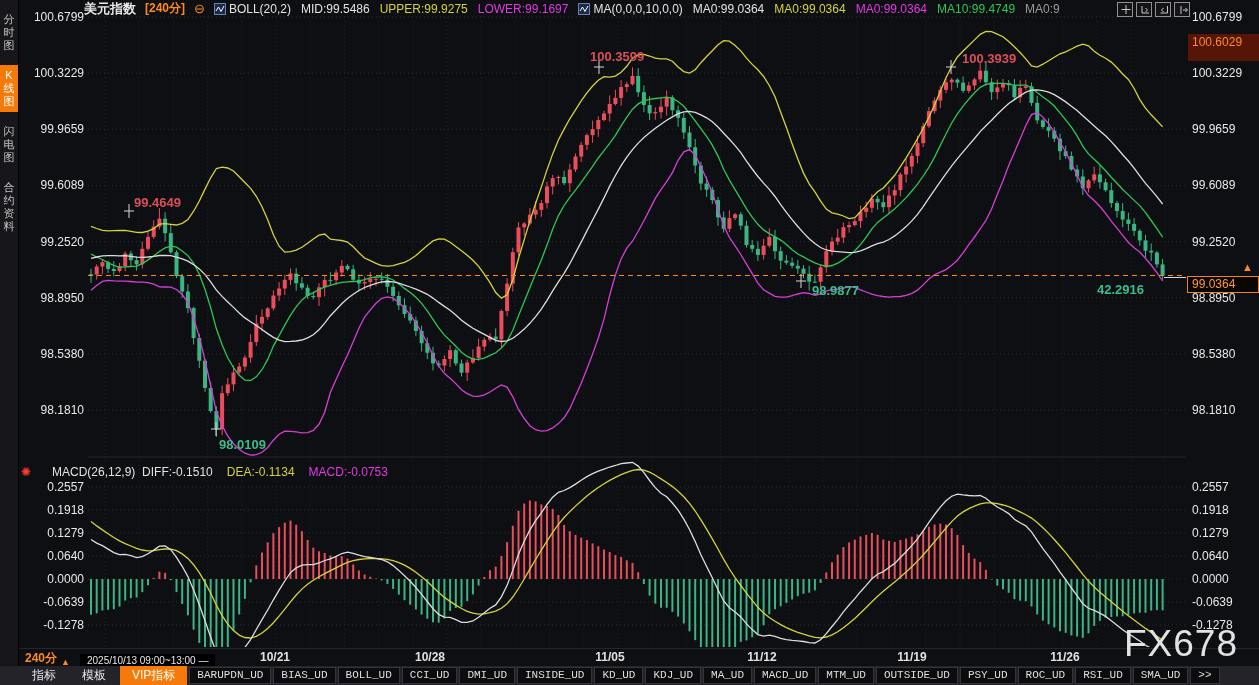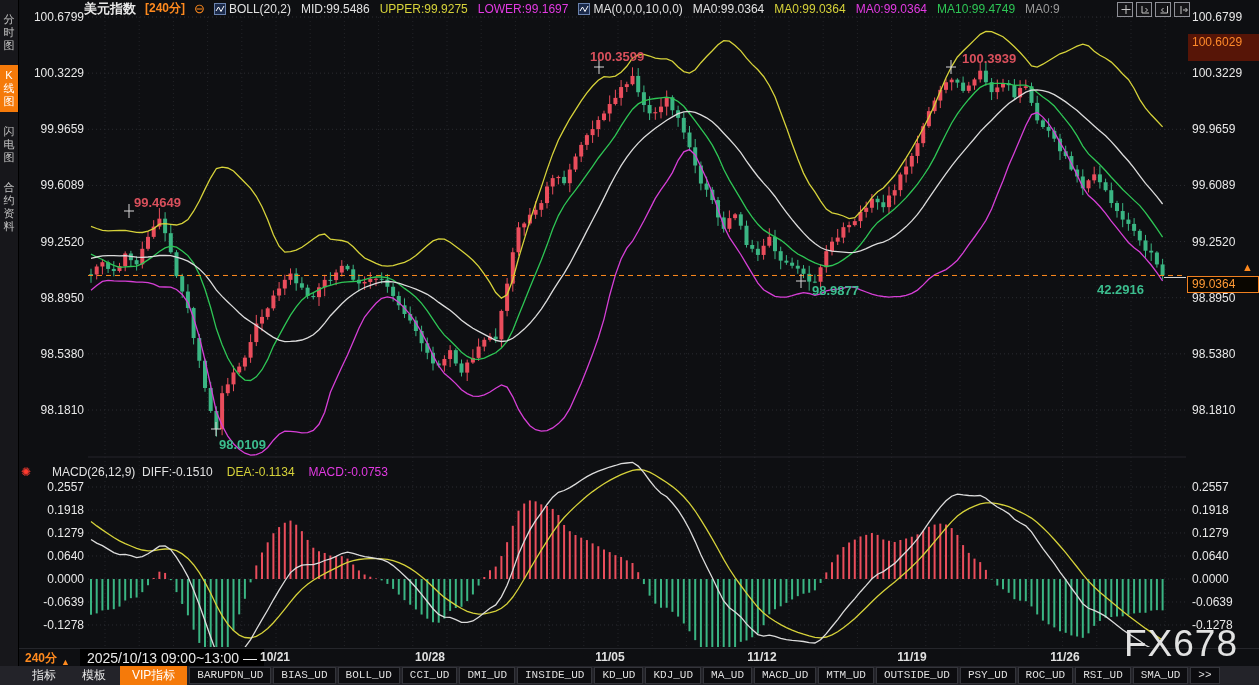--- a/index.html
+++ b/index.html
@@ -35,21 +35,21 @@
   .anno{position:absolute;font-size:13px;font-weight:bold;z-index:3;}
   
   #macd-head{position:absolute;left:0;top:465px;display:flex;gap:14px;padding-left:52px;
     font-size:12px;z-index:3;white-space:nowrap;}
   #macd-star{position:absolute;left:21px;top:465px;color:#ff3b30;font-size:12px;z-index:3;}
   
   #xrow{position:absolute;left:18px;top:648px;width:1241px;height:18px;border-top:1px solid #25262b;
     display:flex;align-items:flex-end;font-size:12px;z-index:4;}
   #xrow .pchip{color:#ff8a1e;font-weight:bold;margin-left:7px;}
   #xrow .parrow{color:#ff8a1e;font-size:9px;margin-left:4px;}
-  #xrow .infobox{background:#000;color:#e8e8e8;font-size:14px;padding:1px 7px;margin-left:10px;}
+  #xrow .infobox{background:#000;color:#e8e8e8;font-size:10px;padding:1px 7px;margin-left:10px;}
   .datelbl{position:absolute;top:650px;font-size:12px;font-weight:bold;color:#e0e0e0;
     transform:translateX(-50%);z-index:4;}
   
   #toolbar{position:absolute;left:0;top:666px;width:1259px;height:19px;background:#232329;
     display:flex;align-items:center;gap:2px;padding-left:20px;z-index:6;box-sizing:border-box;}
   .tb-tab{padding:0 12px;height:19px;line-height:19px;color:#e6e6e6;font-size:12px;cursor:pointer;}
   .tb-tab.active{background:#f57a0a;color:#fff;}
   .tb-btn{background:#0c0c0f;border:1px solid #34353b;height:15px;line-height:15px;padding:0 7px;
     color:#dfdfdf;font-family:"Liberation Mono",monospace;font-size:11px;cursor:pointer;}
   #watermark{position:absolute;left:1124px;top:623px;font-size:37px;color:#e2e2e2;

